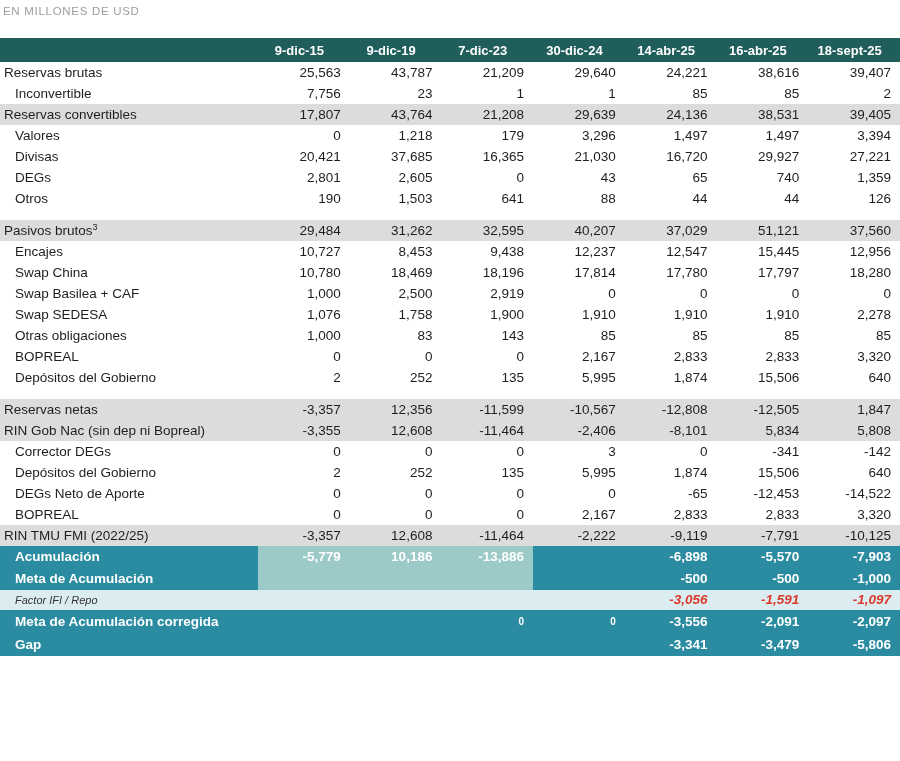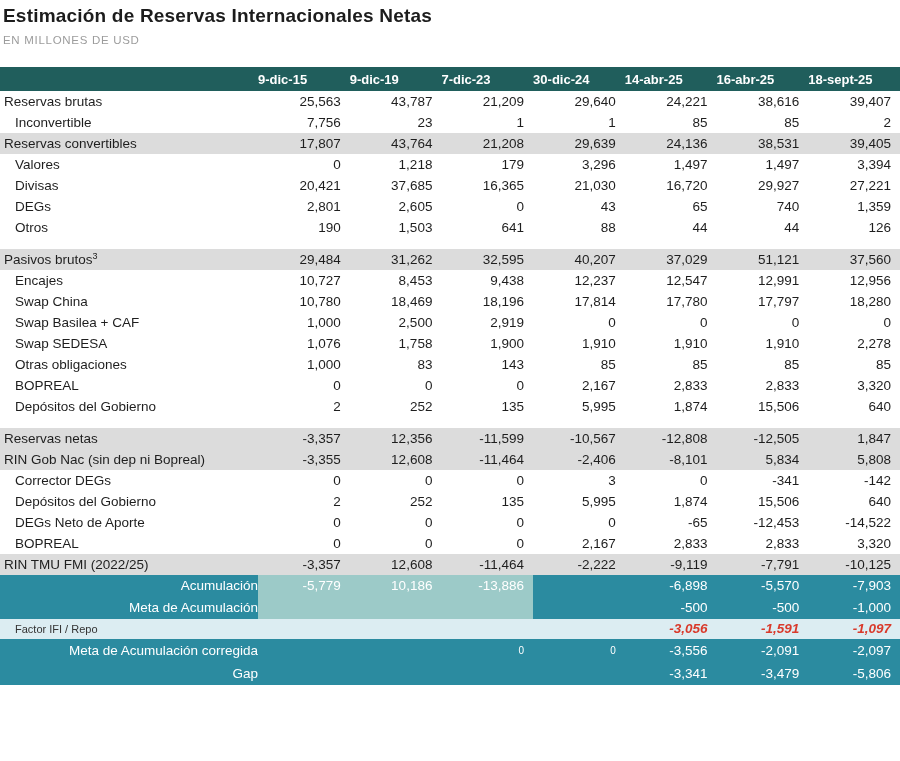--- a/index.html
+++ b/index.html
@@ -16,56 +16,55 @@
   .page-subtitle{
     font-size:11.5px;color:#9c9c9c;letter-spacing:0.7px;margin:0;
   }
   table.reserves{
     width:900px;margin-top:21px;border-collapse:collapse;table-layout:fixed;
     font-size:13.5px;
   }
   col.label-col{width:258px;}
   thead th{
     background:var(--c-header,#205e5c);color:#fff;font-weight:700;
-    font-size:13px;text-align:left;padding:0 9px 0 0;height:24px;
+    font-size:13px;text-align:center;padding:0 9px 0 0;height:24px;
     white-space:nowrap;
   }
   thead th.empty{padding:0;}
   td{
     height:21px;line-height:21px;padding:0 9px 0 0;text-align:right;
     white-space:nowrap;overflow:hidden;
   }
   td.label{text-align:left;padding:0 0 0 4px;}
   tr.indent td.label{padding-left:15px;}
   tr.gray td{background:var(--c-gray,#dcdcdc);}
   tr.spacer td{height:11px;line-height:11px;background:#fff;}
   tr.red td{
     background:var(--c-red,#d84a30);color:#fff;font-weight:700;
     height:23px;line-height:23px;
   }
   tr.teal td,tr.teal-accent td{
-    background:var(--c-teal,#2b8ba0);color:#fff;font-weight:400;
-    height:22px;line-height:22px;text-align:right;
+    background:var(--c-teal,#2b8ba0);color:#fff;font-weight:700;
+    height:22px;line-height:22px;
   }
   tr.teal td.label,tr.teal-accent td.label,tr.factor td.label{padding-left:15px;}
   tr.teal-accent td.light{background:var(--c-teal-light,#9ccac8);}
   tr.teal.tall td{height:24px;line-height:24px;}
   tr.factor td{
     background:var(--c-factor-bg,#dcedf2);height:20px;line-height:20px;
   }
-  tr.factor td.label{font-size:11px;color:#333;font-weight:400;}
+  tr.factor td.label{font-size:11px;color:#333;font-weight:400;font-style:italic;}
   tr.factor td.val{color:var(--c-factor-text,#d93a2b);font-weight:700;font-style:italic;}
   tr.small-zero td.val.small{font-size:10px;}
   sup{font-size:9px;line-height:0;}
 </style>
 </head>
 <body>
 
 <div class="page-header">
-  <h1 class="page-title">Estimación de Reservas Internacionales Netas</h1>
   <p class="page-subtitle">EN MILLONES DE USD</p>
 </div>
 
 <table class="reserves">
   <colgroup>
     <col class="label-col">
     <col>
       <col>
       <col>
       <col>
@@ -169,21 +168,21 @@
         <td class="val">51,121</td>
         <td class="val">37,560</td>
       </tr>
       <tr class="indent">
         <td class="label"><span>Encajes</span></td>
         <td class="val">10,727</td>
         <td class="val">8,453</td>
         <td class="val">9,438</td>
         <td class="val">12,237</td>
         <td class="val">12,547</td>
-        <td class="val">12,991</td>
+        <td class="val">15,445</td>
         <td class="val">12,956</td>
       </tr>
       <tr class="indent">
         <td class="label"><span>Swap China</span></td>
         <td class="val">10,780</td>
         <td class="val">18,469</td>
         <td class="val">18,196</td>
         <td class="val">17,814</td>
         <td class="val">17,780</td>
         <td class="val">17,797</td>

